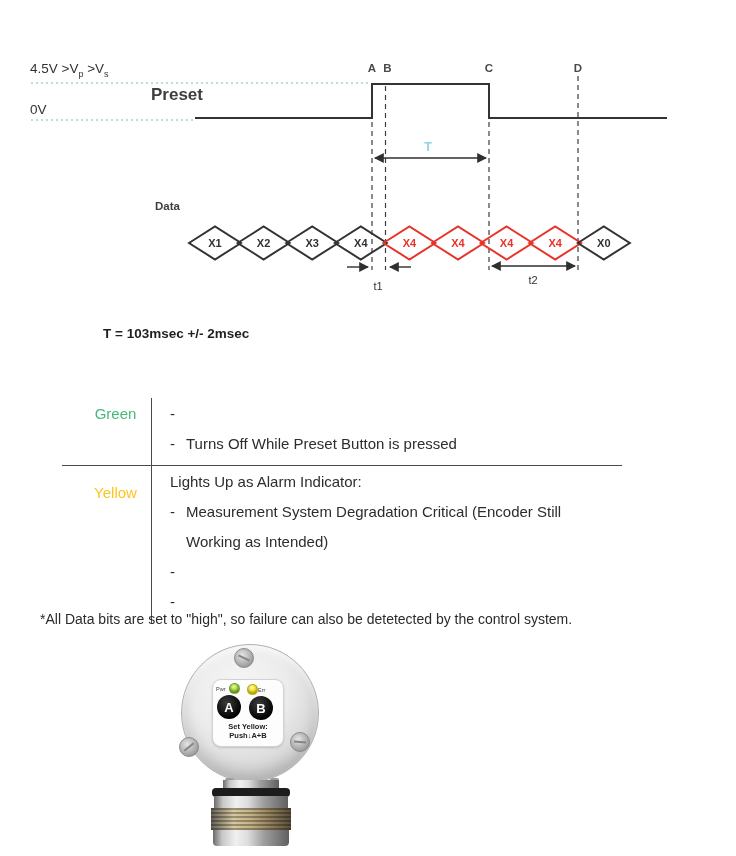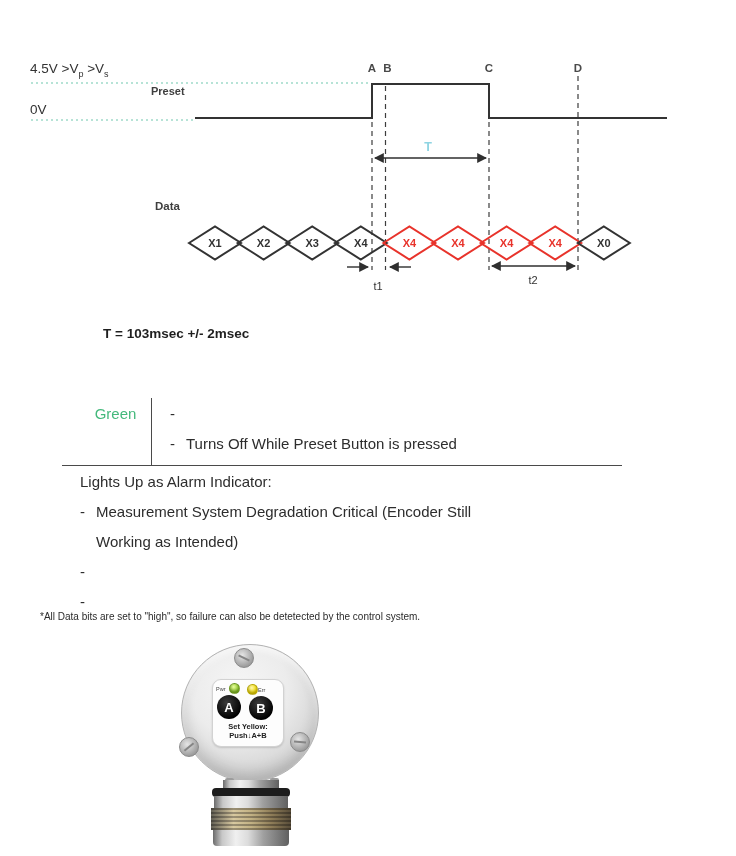--- a/index.html
+++ b/index.html
@@ -16,41 +16,41 @@
   .marker-letter{font-size:11.5px;font-weight:600;fill:#4a4a4a;text-anchor:middle;}
   .tlabel{font-size:12.5px;font-weight:bold;fill:#8fd4e2;text-anchor:middle;}
   .small-label{font-size:11px;fill:#333;text-anchor:middle;}
   .cell-path{fill:none;stroke-width:2;}
   .cell-text{font-size:11px;font-weight:bold;text-anchor:middle;}
 
   .ovl{position:absolute;white-space:nowrap;}
   #vhigh{left:30px;top:61px;font-size:13.5px;color:#333;}
   #vhigh sub{font-size:9px;}
   #zero{left:30px;top:102px;font-size:13.5px;color:#333;}
-  #preset-label{left:151px;top:85px;font-size:11px;font-weight:600;color:#3f3f3f;}
+  #preset-label{left:151px;top:85px;font-size:17px;font-weight:600;color:#3f3f3f;}
   #data-label{left:155px;top:200px;font-size:11.5px;font-weight:600;color:#3f3f3f;}
 
   
   #specs{position:absolute;left:103px;top:323px;font-size:13.5px;font-weight:bold;
          color:#1f1f1f;line-height:22px;}
 
   
   #led-table{position:absolute;left:62px;top:398px;width:560px;font-size:15px;color:#2d2d2d;}
   .tr{display:flex;}
   .tr + .tr{border-top:1px solid #4a4a4a;}
   .td-label{width:90px;border-right:1px solid #4a4a4a;box-sizing:border-box;
             padding:7px 0 8px 18px;flex-shrink:0;text-align:center;}
   .td-label.pad-more{padding-top:18px;}
   .td-desc{flex:1;padding:1px 0 6px 18px;}
   .intro{line-height:30px;}
   .bullet{display:flex;line-height:30px;}
   .dash{width:16px;flex-shrink:0;}
   .btext{max-width:428px;}
 
-  #footnote{position:absolute;left:40px;top:611px;font-size:10px;color:#2b2b2b;}
+  #footnote{position:absolute;left:40px;top:611px;font-size:14px;color:#2b2b2b;}
 
   
   #device{position:absolute;left:180px;top:642px;width:145px;height:214px;}
   .dv-body{position:absolute;left:1px;top:2px;width:136px;height:136px;border-radius:50%;
      background:radial-gradient(circle at 42% 32%,#f6f6f6 0%,#ececec 40%,#d8d8d8 66%,#c0c0c0 88%,#a8a8a8 100%);
      border:1px solid #b2b2b2;
      box-shadow:inset 0 -8px 14px rgba(0,0,0,0.14), inset 0 4px 6px rgba(255,255,255,0.8);}
   .screw{position:absolute;width:18px;height:18px;border-radius:50%;
      background:radial-gradient(circle at 40% 35%,#e6e6e6,#9a9a9a 75%,#7d7d7d);
      border:1px solid #8b8b8b;}
@@ -175,20 +175,21 @@
           <div class="bullet">
             <span class="dash">-</span>
           </div>
           <div class="bullet">
             <span class="dash">-</span>
             <span class="btext">Turns Off While Preset Button is pressed</span>
           </div>
         </div>
       </div>
       <div class="tr">
+        <div class="td-label pad-more" style="color: rgb(255, 196, 31);">Yellow</div>
         <div class="td-desc">
           <div class="intro">Lights Up as Alarm Indicator:</div>
           <div class="bullet">
             <span class="dash">-</span>
             <span class="btext">Measurement System Degradation Critical (Encoder Still Working as Intended)</span>
           </div>
           <div class="bullet">
             <span class="dash">-</span>
           </div>
           <div class="bullet">

